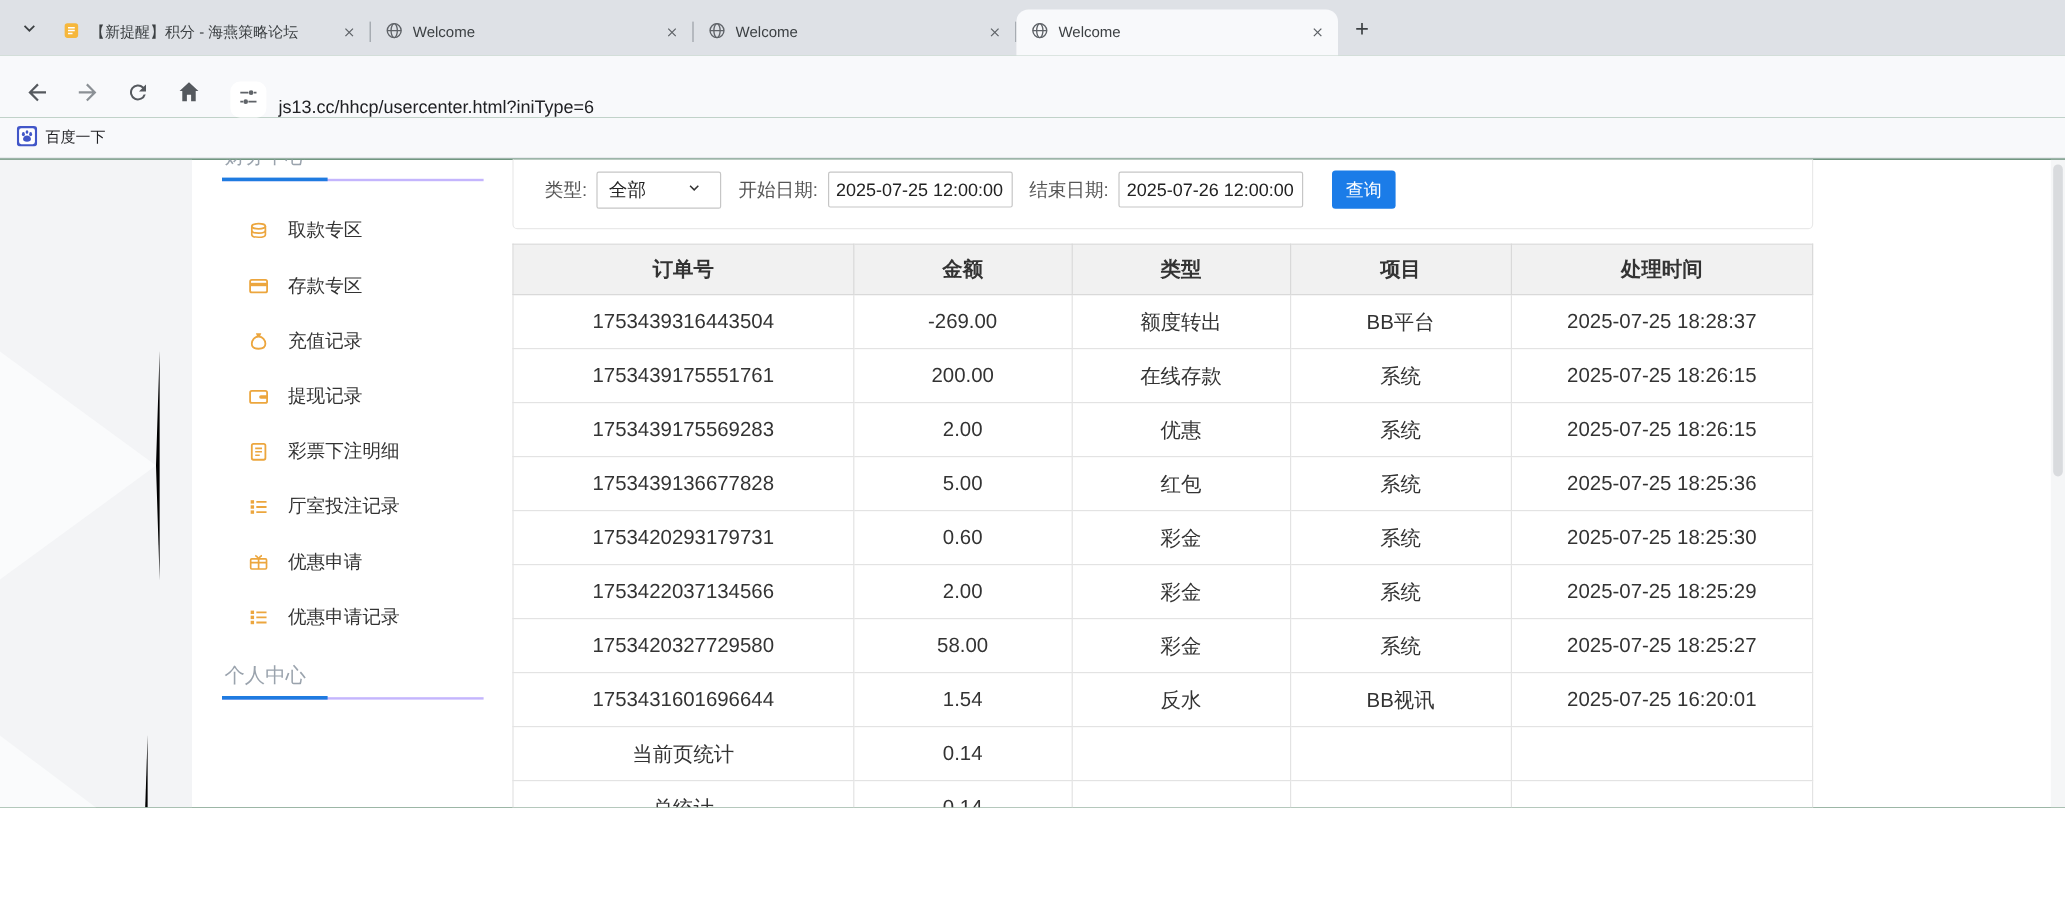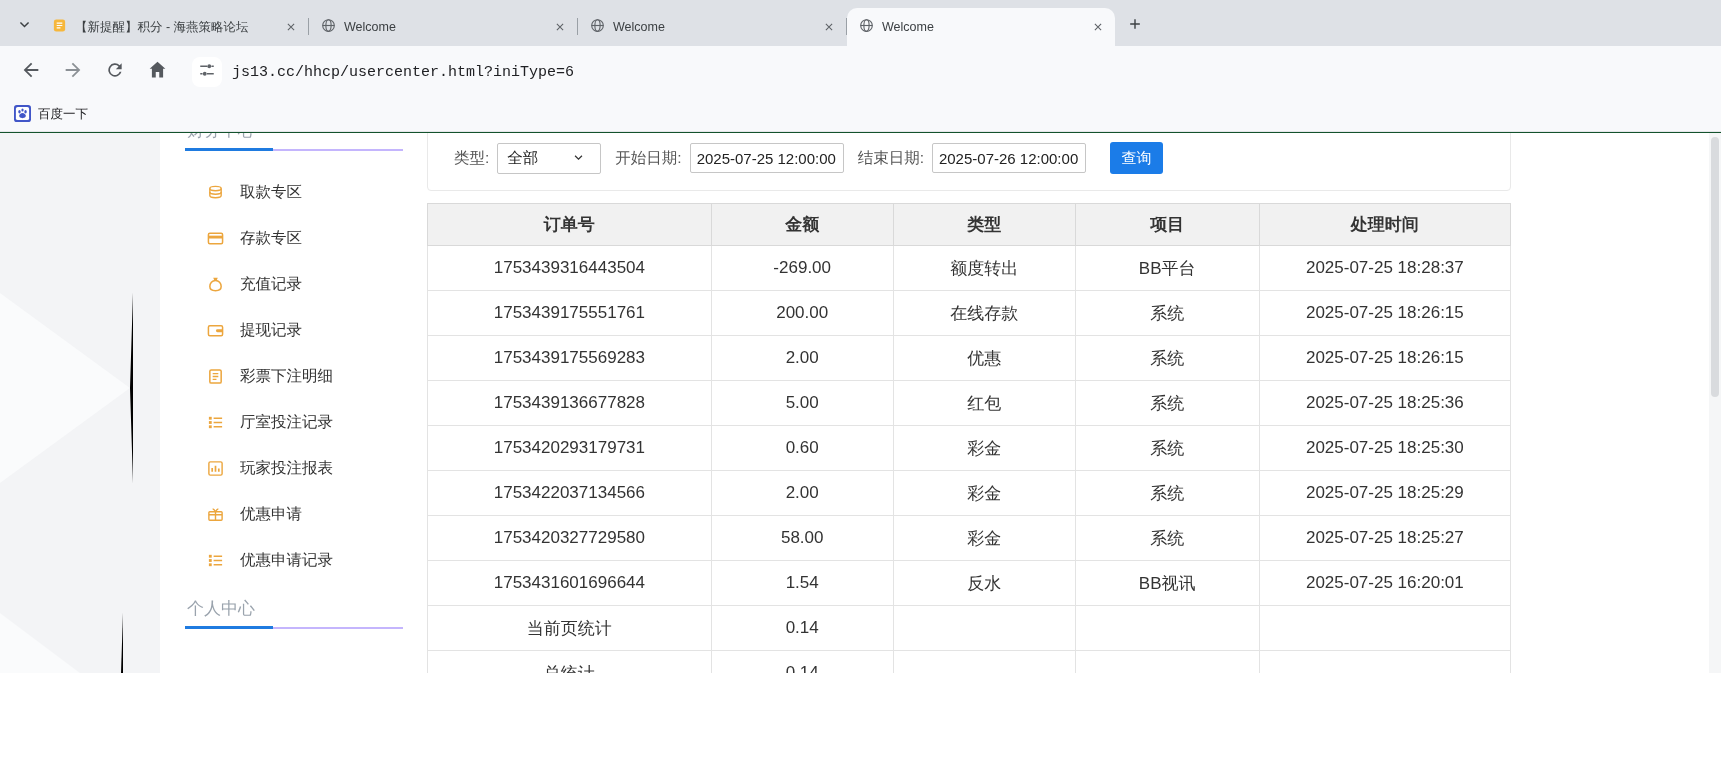--- a/index.html
+++ b/index.html
@@ -11,21 +11,21 @@
   .tabstrip { height:46px; background:#dee1e6; display:flex; align-items:flex-end; }
   .tab-search-btn { width:28px; height:28px; margin:0 2px 6px 10px; display:flex; align-items:center; justify-content:center; border-radius:50%; cursor:pointer; }
   .tab { height:38px; width:268px; display:flex; align-items:center; gap:8px; padding:0 8px 0 12px; border-radius:10px 10px 0 0; color:#3c4043; font-size:12.5px; cursor:pointer; }
   .tab.active { background:#f8f9fb; }
   .tab .tab-title { flex:1; overflow:hidden; white-space:nowrap; }
   .tab .tab-close { width:18px; height:18px; border-radius:50%; display:flex; align-items:center; justify-content:center; flex:0 0 auto; }
   .tab-sep { width:1px; height:17px; background:#9aa0a6; margin-bottom:11px; }
   .new-tab-btn { width:28px; height:28px; margin:0 0 6px 6px; display:flex; align-items:center; justify-content:center; border-radius:50%; cursor:pointer; }
 
   
-  .navbar { height:52px; background:#f8f9fb; display:flex; align-items:center; padding:0 10px;font-family:Liberation Mono, monospace; }
+  .navbar { height:52px; background:#f8f9fb; display:flex; align-items:flex-end; padding:0 10px; }
   .nav-btn { width:38px; height:38px; border-radius:50%; display:flex; align-items:center; justify-content:center; cursor:pointer; margin:0 2px; }
   .tune-badge { width:30px; height:30px; background:#fff; border-radius:8px; display:flex; align-items:center; justify-content:center; margin:0 10px 0 14px; }
   .url-text { font-size:15px; color:#202124; }
 
   
   .bookmarks { height:34px; background:#f8f9fb; display:flex; align-items:center; padding:0 14px; gap:8px; border-bottom:1px solid #e4e6e9; }
   .bookmark { display:flex; align-items:center; gap:7px; font-size:12.5px; color:#202124; cursor:pointer; }
 
   
   .page { position:absolute; left:0; right:0; top:133px; bottom:0; background:#fff; overflow:hidden; }
@@ -295,29 +295,20 @@
                   <rect x="2" y="12" width="3" height="3"></rect>
                 </g>
                 <g stroke="#eca63e" stroke-width="1.6">
                   <path d="M7 4.5h9M7 9h9M7 13.5h9"></path>
                 </g>
               </svg>
           </span>
           <span>厅室投注记录</span>
         </div>
 
-        <div class="side-item">
-          <span class="icon">
-            <svg viewBox="0 0 18 18" width="17" height="17">
-                <rect x="2" y="2" width="14" height="14" rx="1.5" fill="none" stroke="#eca63e" stroke-width="1.5"></rect>
-                <path d="M5.5 12.5v-4M9 12.5V6M12.5 12.5V9" stroke="#eca63e" stroke-width="1.8"></path>
-              </svg>
-          </span>
-          <span>玩家投注报表</span>
-        </div>
 
         <div class="side-item">
           <span class="icon">
             <svg viewBox="0 0 18 18" width="17" height="17">
                 <rect x="2" y="6" width="14" height="9" rx="1" fill="none" stroke="#eca63e" stroke-width="1.5"></rect>
                 <path d="M2 9.3h14M9 6v9" stroke="#eca63e" stroke-width="1.5"></path>
                 <path d="M6 3.2c1 0 2 1.1 3 2.8 1-1.7 2-2.8 3-2.8" fill="none" stroke="#eca63e" stroke-width="1.5"></path>
               </svg>
           </span>
           <span>优惠申请</span>

